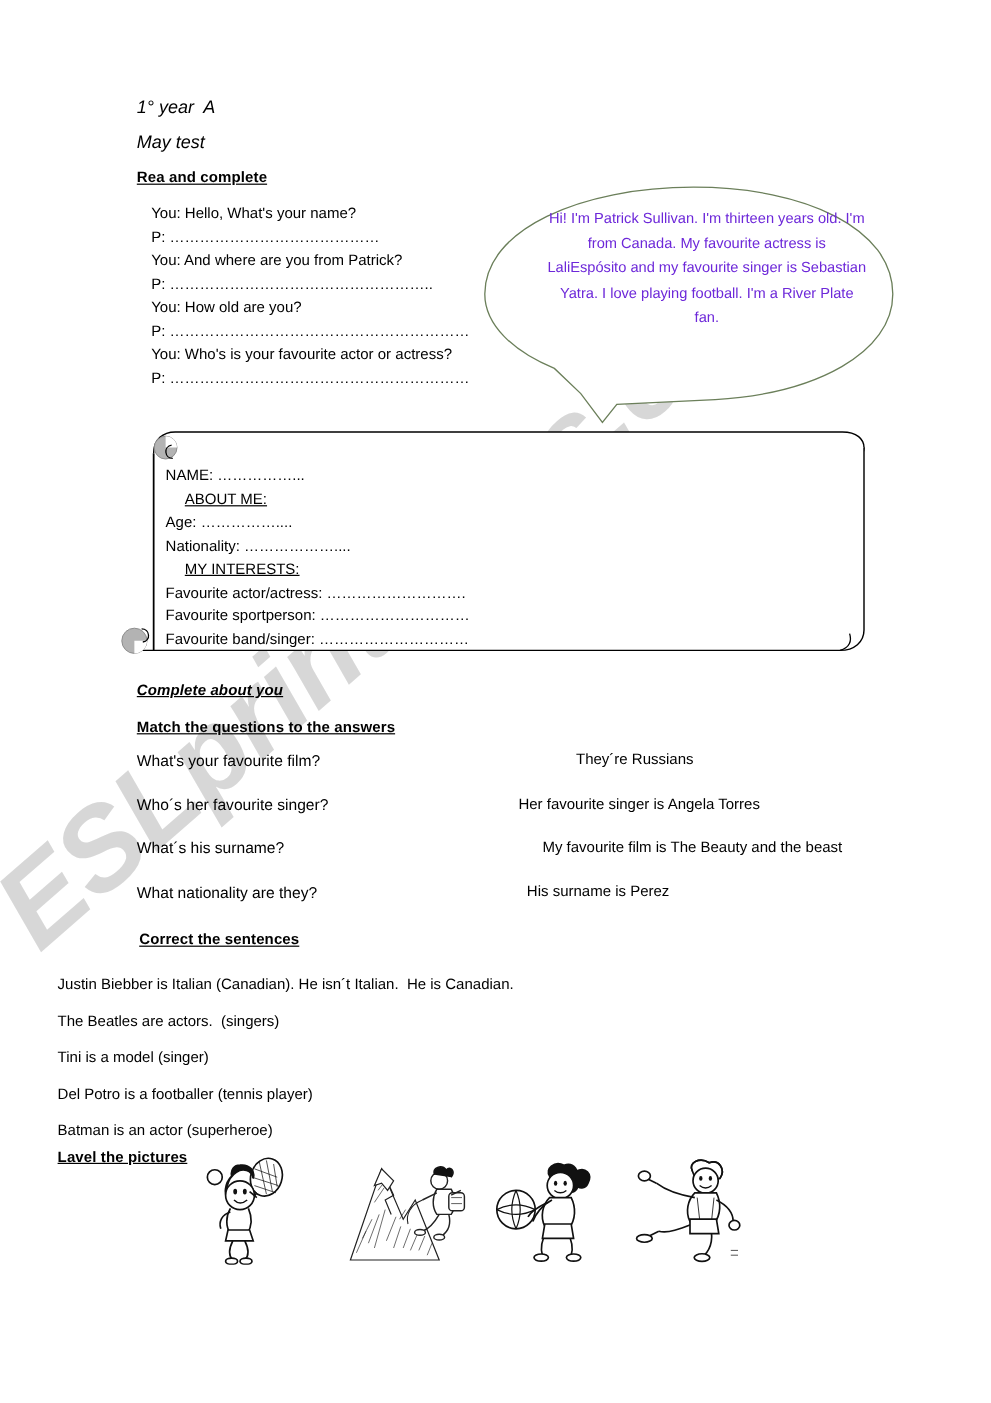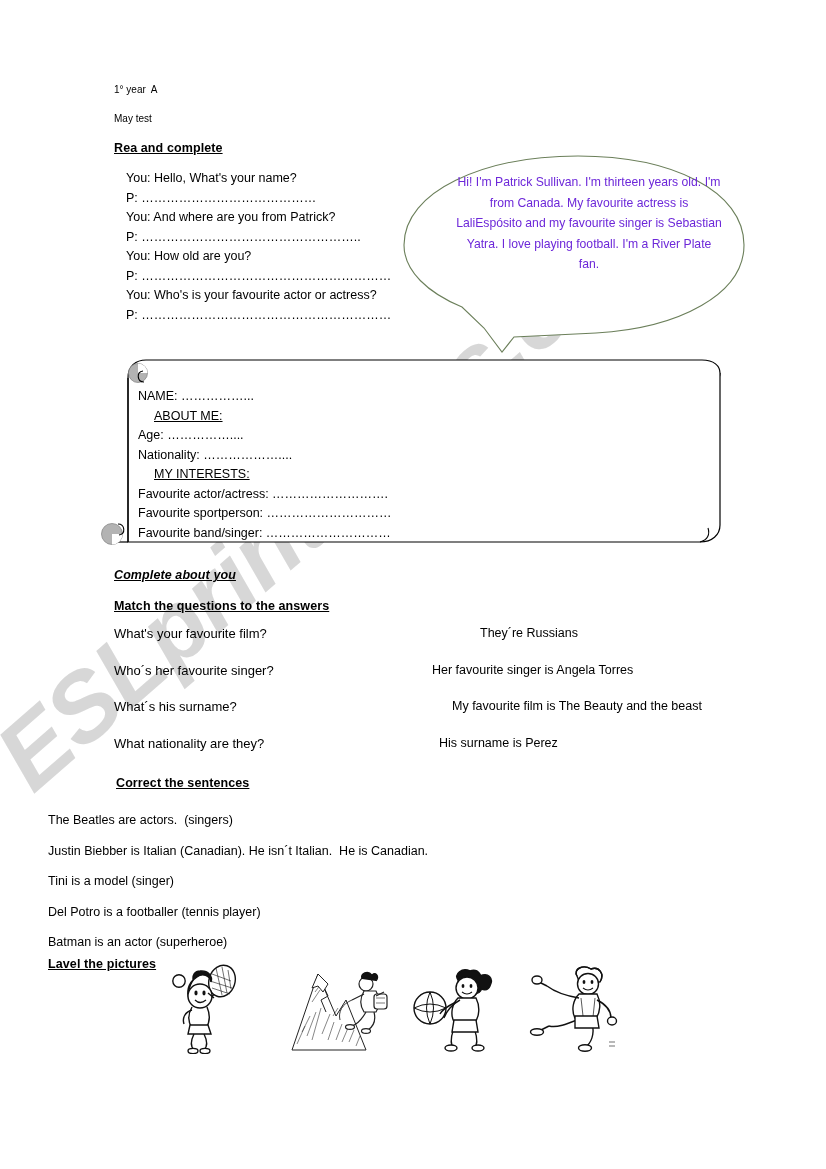--- a/index.html
+++ b/index.html
@@ -41,24 +41,25 @@
     opacity: 0.72;
     white-space: nowrap;
     transform: rotate(-41deg);
     transform-origin: left bottom;
     letter-spacing: -1px;
   }
 
   
   .txt {
     position: absolute;
-    font-size: 10px;
+    font-size: 15px;
     line-height: 15px;
     white-space: pre;
     z-index: 10;
+    font-style: italic;
   }
   .hd {
     position: absolute;
     font-size: 12.5px;
     font-weight: bold;
     text-decoration: underline;
     white-space: pre;
     z-index: 10;
     letter-spacing: 0.1px;
     text-align: right;
@@ -290,22 +291,22 @@
     </div>
     <div class="mrow">
       <div class="q">What nationality are they?</div>
       <div class="a" style="left:325px;">His surname is Perez</div>
     </div>
   </div>
 
   <div class="hd" style="left:116px; top:776px;">Correct the sentences</div>
 
   <div id="correct">
+    <div class="cline">Justin Biebber is Italian (Canadian). He isn´t Italian.  He is Canadian.</div>
     <div class="cline">The Beatles are actors.  (singers)</div>
-    <div class="cline">Justin Biebber is Italian (Canadian). He isn´t Italian.  He is Canadian.</div>
     <div class="cline">Tini is a model (singer)</div>
     <div class="cline">Del Potro is a footballer (tennis player)</div>
     <div class="cline">Batman is an actor (superheroe)</div>
   </div>
 
   <div class="hd" style="left:48px; top:957px;">Lavel the pictures</div>
 
   <div id="pictures">
 
     <div class="pic" style="left:0px;">

